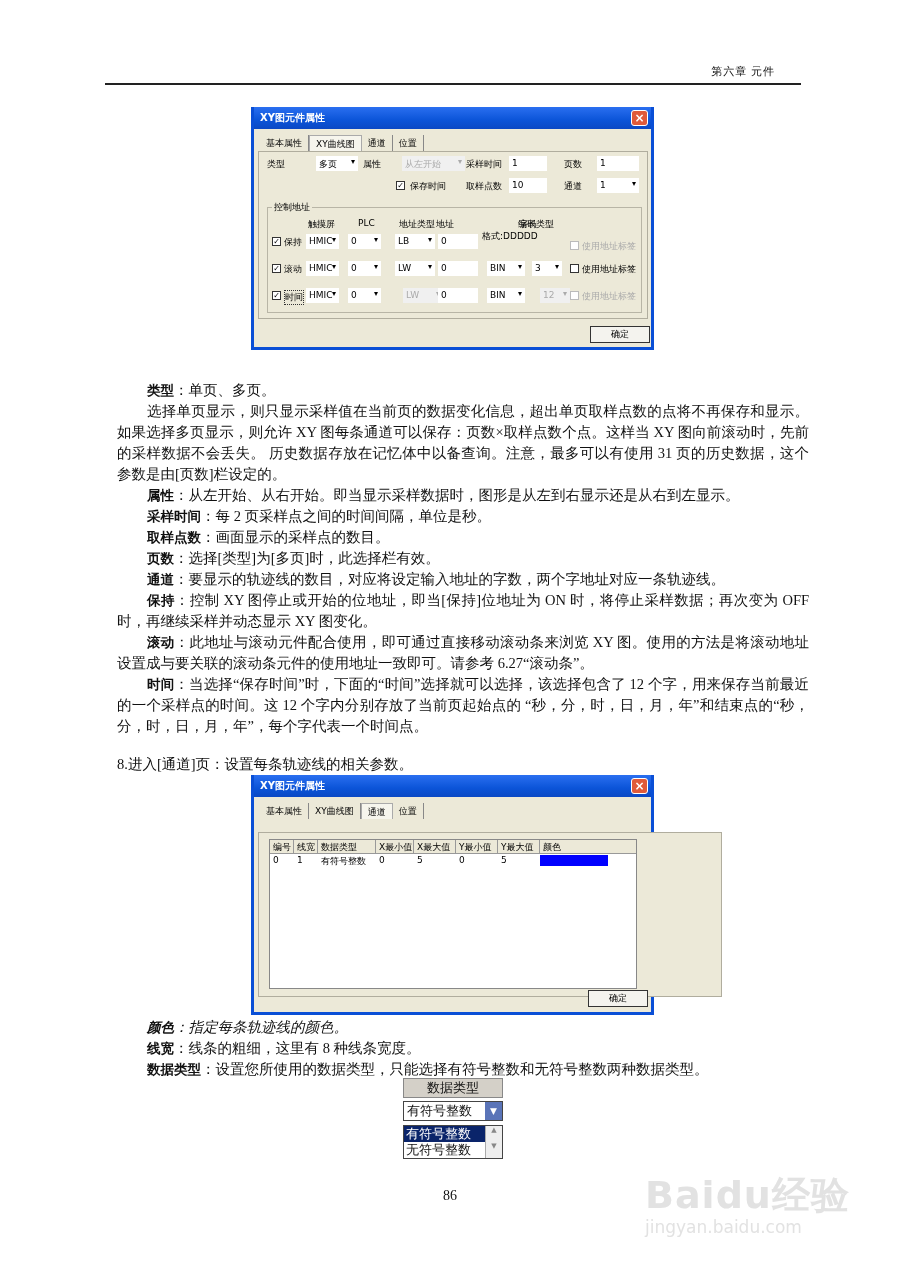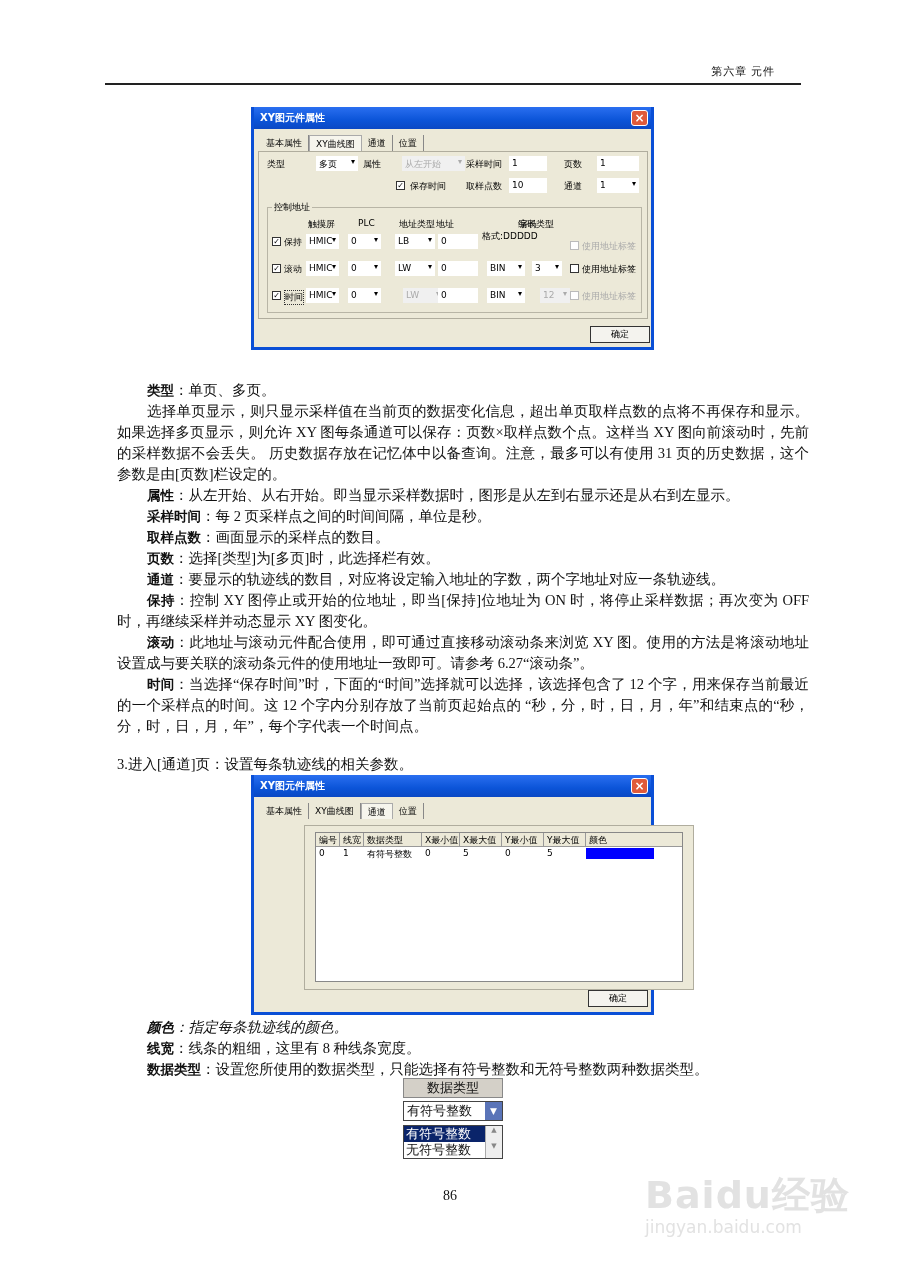--- a/index.html
+++ b/index.html
@@ -143,34 +143,34 @@
 <div class="para indent" style="top:380px;"><b>类型</b><span>：单页、多页。</span></div>
 <div class="para indent" style="top:401px;">选择单页显示，则只显示采样值在当前页的数据变化信息，超出单页取样点数的点将不再保存和显示。如果选择多页显示，则允许 XY 图每条通道可以保存：页数×取样点数个点。这样当 XY 图向前滚动时，先前的采样数据不会丢失。 历史数据存放在记忆体中以备查询。注意，最多可以有使用 31 页的历史数据，这个参数是由[页数]栏设定的。</div>
 <div class="para indent" style="top:485px;"><b>属性</b><span>：从左开始、从右开始。即当显示采样数据时，图形是从左到右显示还是从右到左显示。</span></div>
 <div class="para indent" style="top:506px;"><b>采样时间</b><span>：每 2 页采样点之间的时间间隔，单位是秒。</span></div>
 <div class="para indent" style="top:527px;"><b>取样点数</b><span>：画面显示的采样点的数目。</span></div>
 <div class="para indent" style="top:548px;"><b>页数</b><span>：选择[类型]为[多页]时，此选择栏有效。</span></div>
 <div class="para indent" style="top:569px;"><b>通道</b><span>：要显示的轨迹线的数目，对应将设定输入地址的字数，两个字地址对应一条轨迹线。</span></div>
 <div class="para indent" style="top:590px;"><b>保持</b><span>：控制 XY 图停止或开始的位地址，即当[保持]位地址为 ON 时，将停止采样数据；再次变为 OFF 时，再继续采样并动态显示 XY 图变化。</span></div>
 <div class="para indent" style="top:632px;"><b>滚动</b><span>：此地址与滚动元件配合使用，即可通过直接移动滚动条来浏览 XY 图。使用的方法是将滚动地址设置成与要关联的滚动条元件的使用地址一致即可。请参考 6.27“滚动条”。</span></div>
 <div class="para indent" style="top:674px;"><b>时间</b><span>：当选择“保存时间”时，下面的“时间”选择就可以选择，该选择包含了 12 个字，用来保存当前最近的一个采样点的时间。这 12 个字内分别存放了当前页起始点的 “秒，分，时，日，月，年”和结束点的“秒，分，时，日，月，年”，每个字代表一个时间点。</span></div>
-<div class="para" style="top:754px;">3.进入[通道]页：设置每条轨迹线的相关参数。</div>
+<div class="para" style="top:754px;">8.进入[通道]页：设置每条轨迹线的相关参数。</div>
 
 <div class="dialog" style="left:251px;top:775px;width:403px;height:240px;">
   <div class="titlebar">
     <span>XY图元件属性</span>
     <div class="close-btn">×</div>
   </div>
   <div class="tabs">
     <div class="tab">基本属性</div>
     <div class="tab">XY曲线图</div>
     <div class="tab active">通道</div>
     <div class="tab">位置</div>
   </div>
-  <div class="panel" style="left:4px;top:50px;width:390px;height:165px;margin-left:46px;">
+  <div class="panel" style="left:4px;top:57px;width:464px;height:165px;">
     <div class="listview" style="left:10px;top:6px;width:368px;height:150px;">
       <div class="lv-head">
         <span style="width:24px">编号</span>
         <span style="width:24px">线宽</span>
         <span style="width:58px">数据类型</span>
         <span style="width:38px">X最小值</span>
         <span style="width:42px">X最大值</span>
         <span style="width:42px">Y最小值</span>
         <span style="width:42px">Y最大值</span>
         <span style="width:94px;border-right:none">颜色</span>

